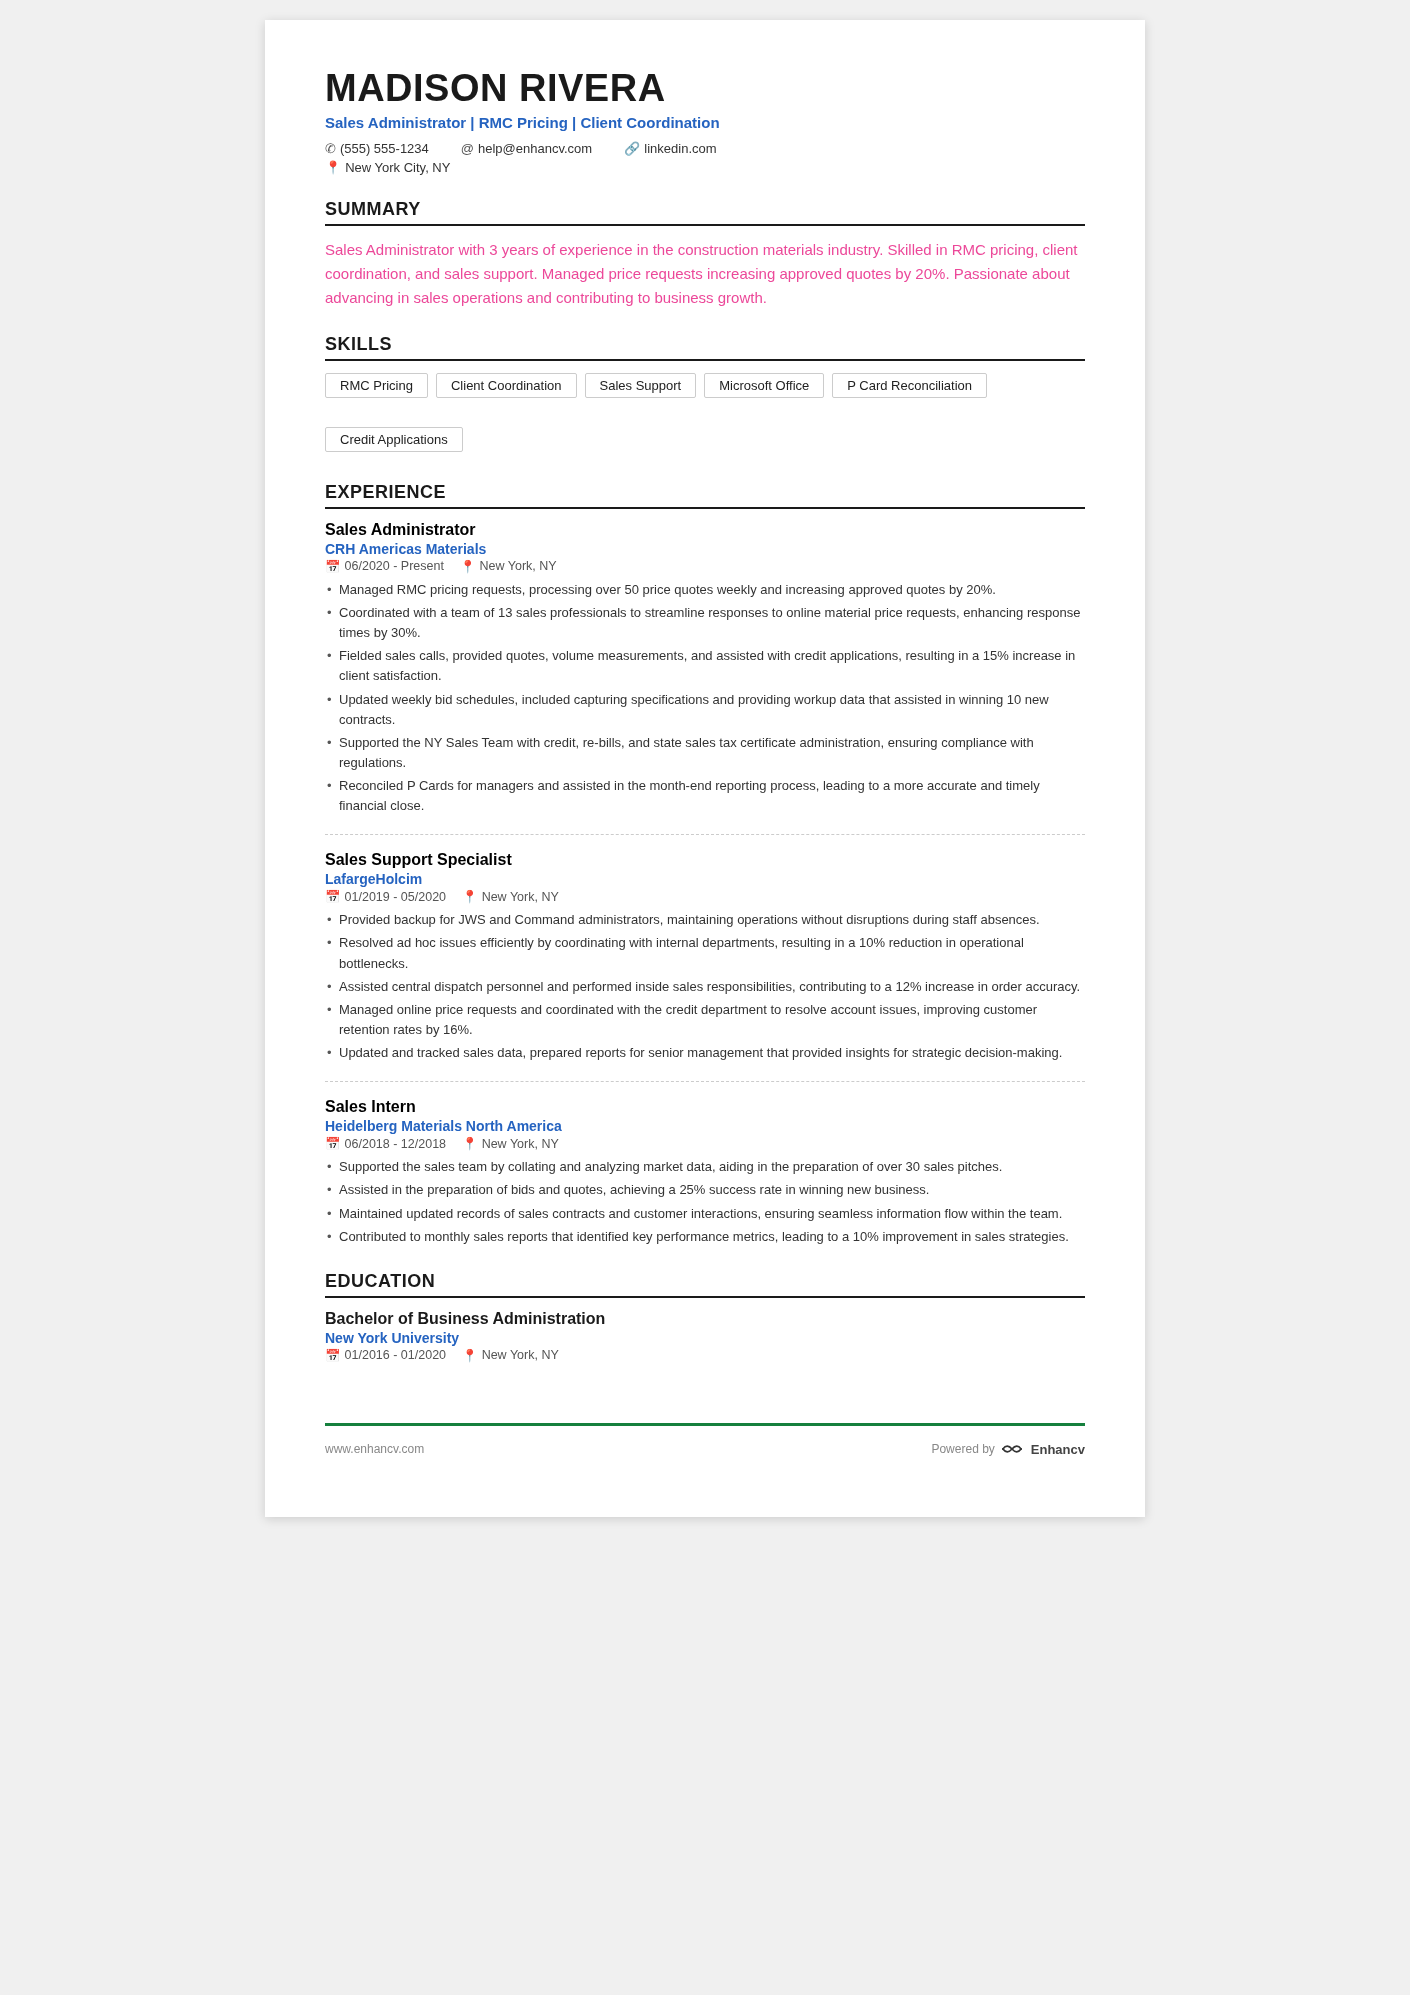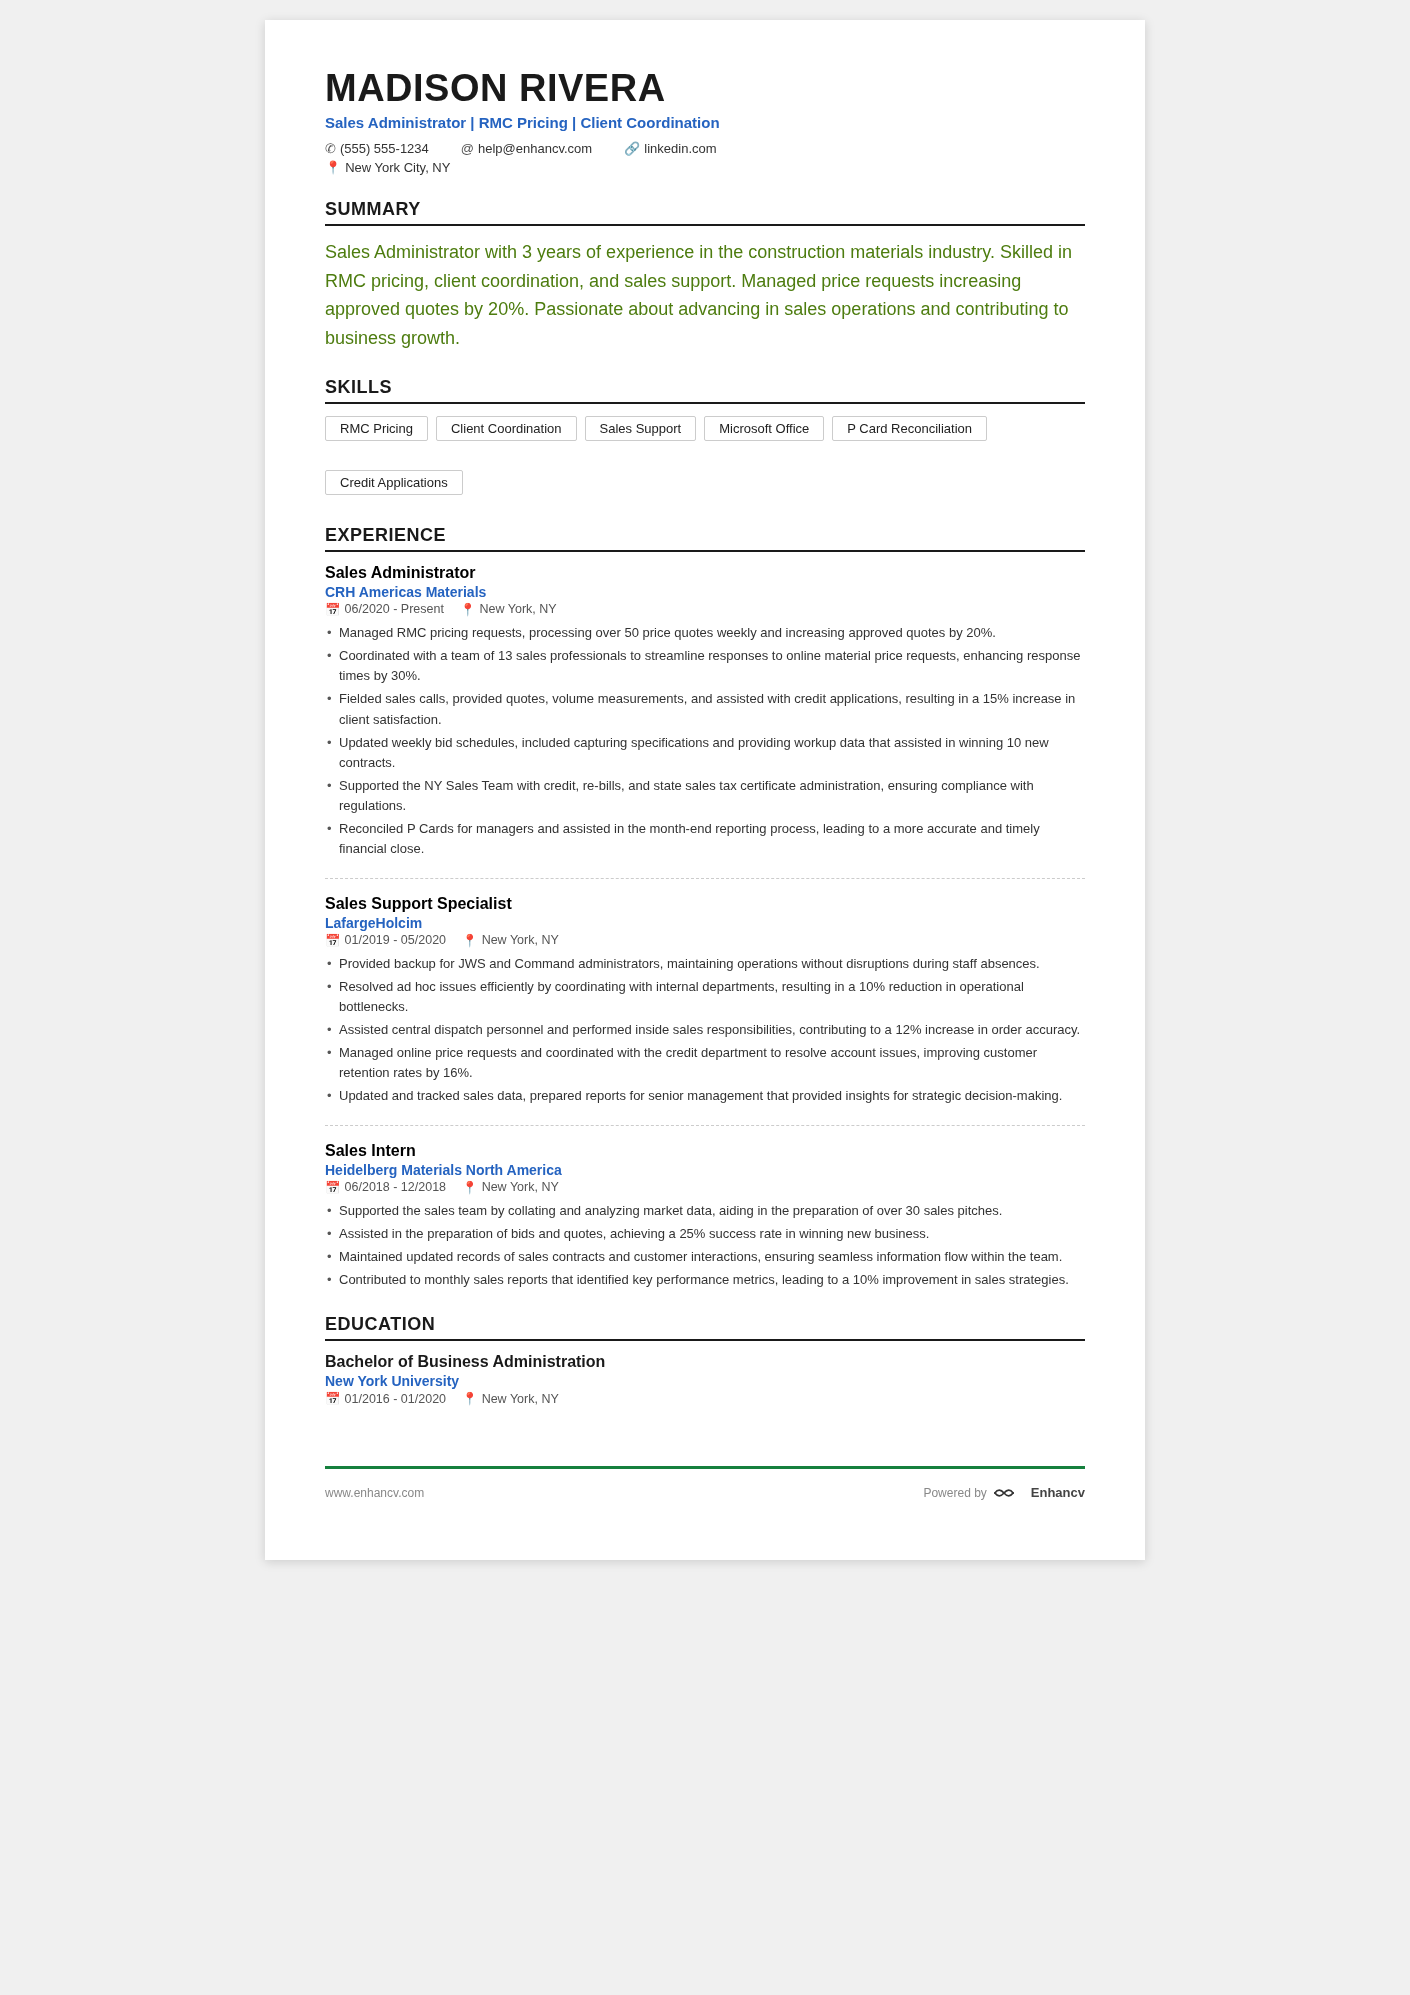--- a/index.html
+++ b/index.html
@@ -57,22 +57,22 @@
       font-size: 18px;
       font-weight: 900;
       color: #1a1a1a;
       text-transform: uppercase;
       border-bottom: 2px solid #1a1a1a;
       padding-bottom: 4px;
       margin-bottom: 12px;
       letter-spacing: 0.5px;
     }
     .summary-text {
-      font-size: 18px;
-      color: #4d7c0f;
+      font-size: 15px;
+      color: #ec4899;
       line-height: 1.6;
     }
     .skills-container {
       display: flex;
       flex-wrap: wrap;
       gap: 23px 0;
     }
     .skill-item {
       border: 1px solid #ccc;
       padding: 4px 14px;
@@ -169,21 +169,21 @@
     }
     .footer-powered {
       display: flex;
       align-items: center;
       gap: 6px;
       color: #888;
     }
     .enhancv-logo {
       display: inline-flex;
       align-items: center;
-      gap: 16px;
+      gap: 8px;
       font-weight: 700;
       color: #444;
       font-size: 13px;
     }
     .logo-icon {
       display: inline-block;
       width: 22px;
       height: 14px;
     }
   </style>

